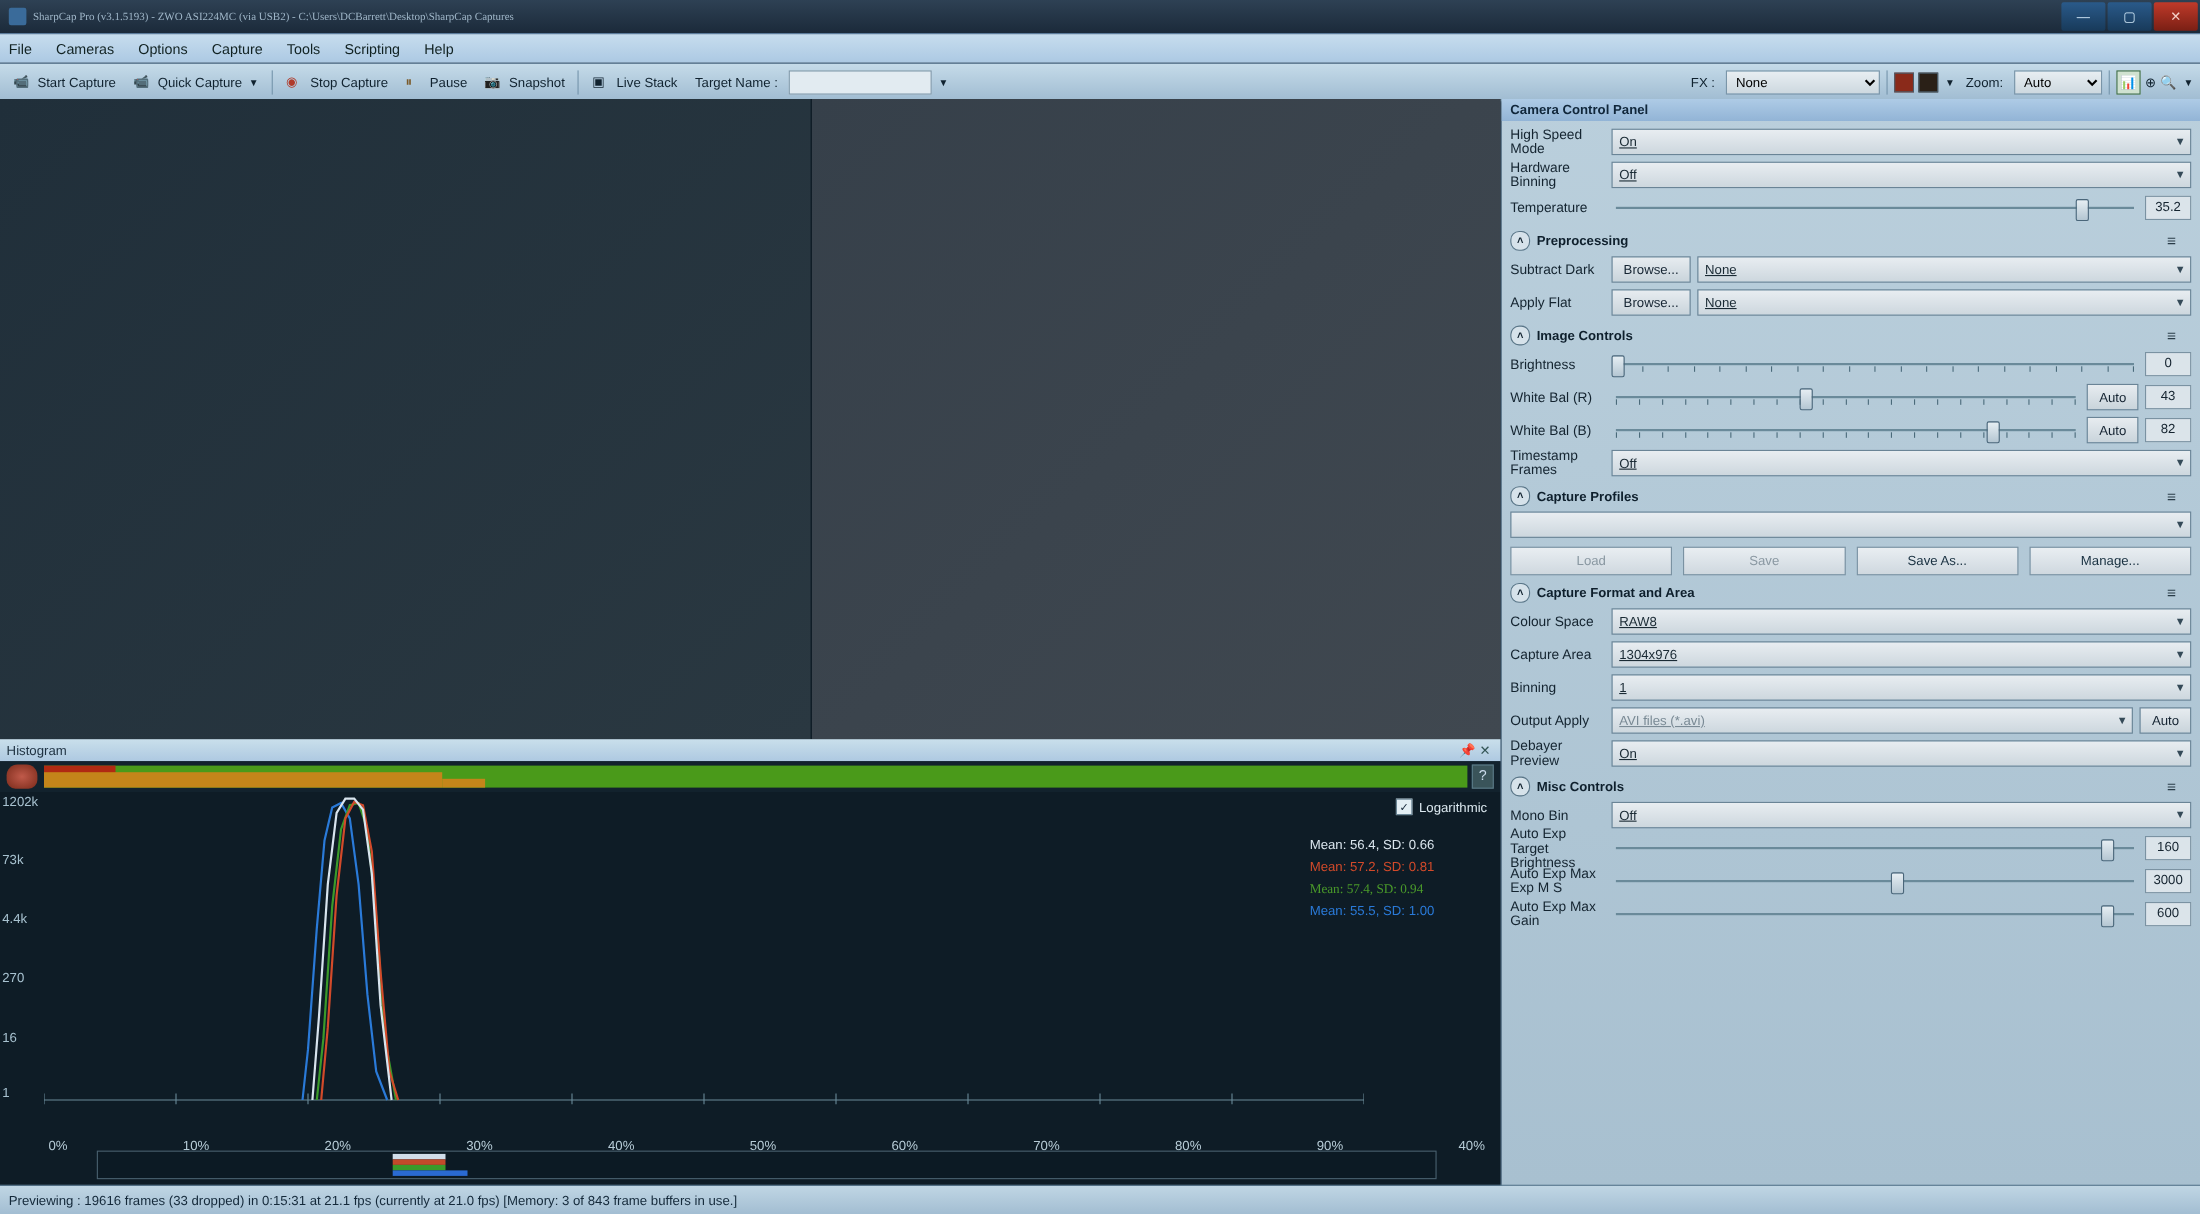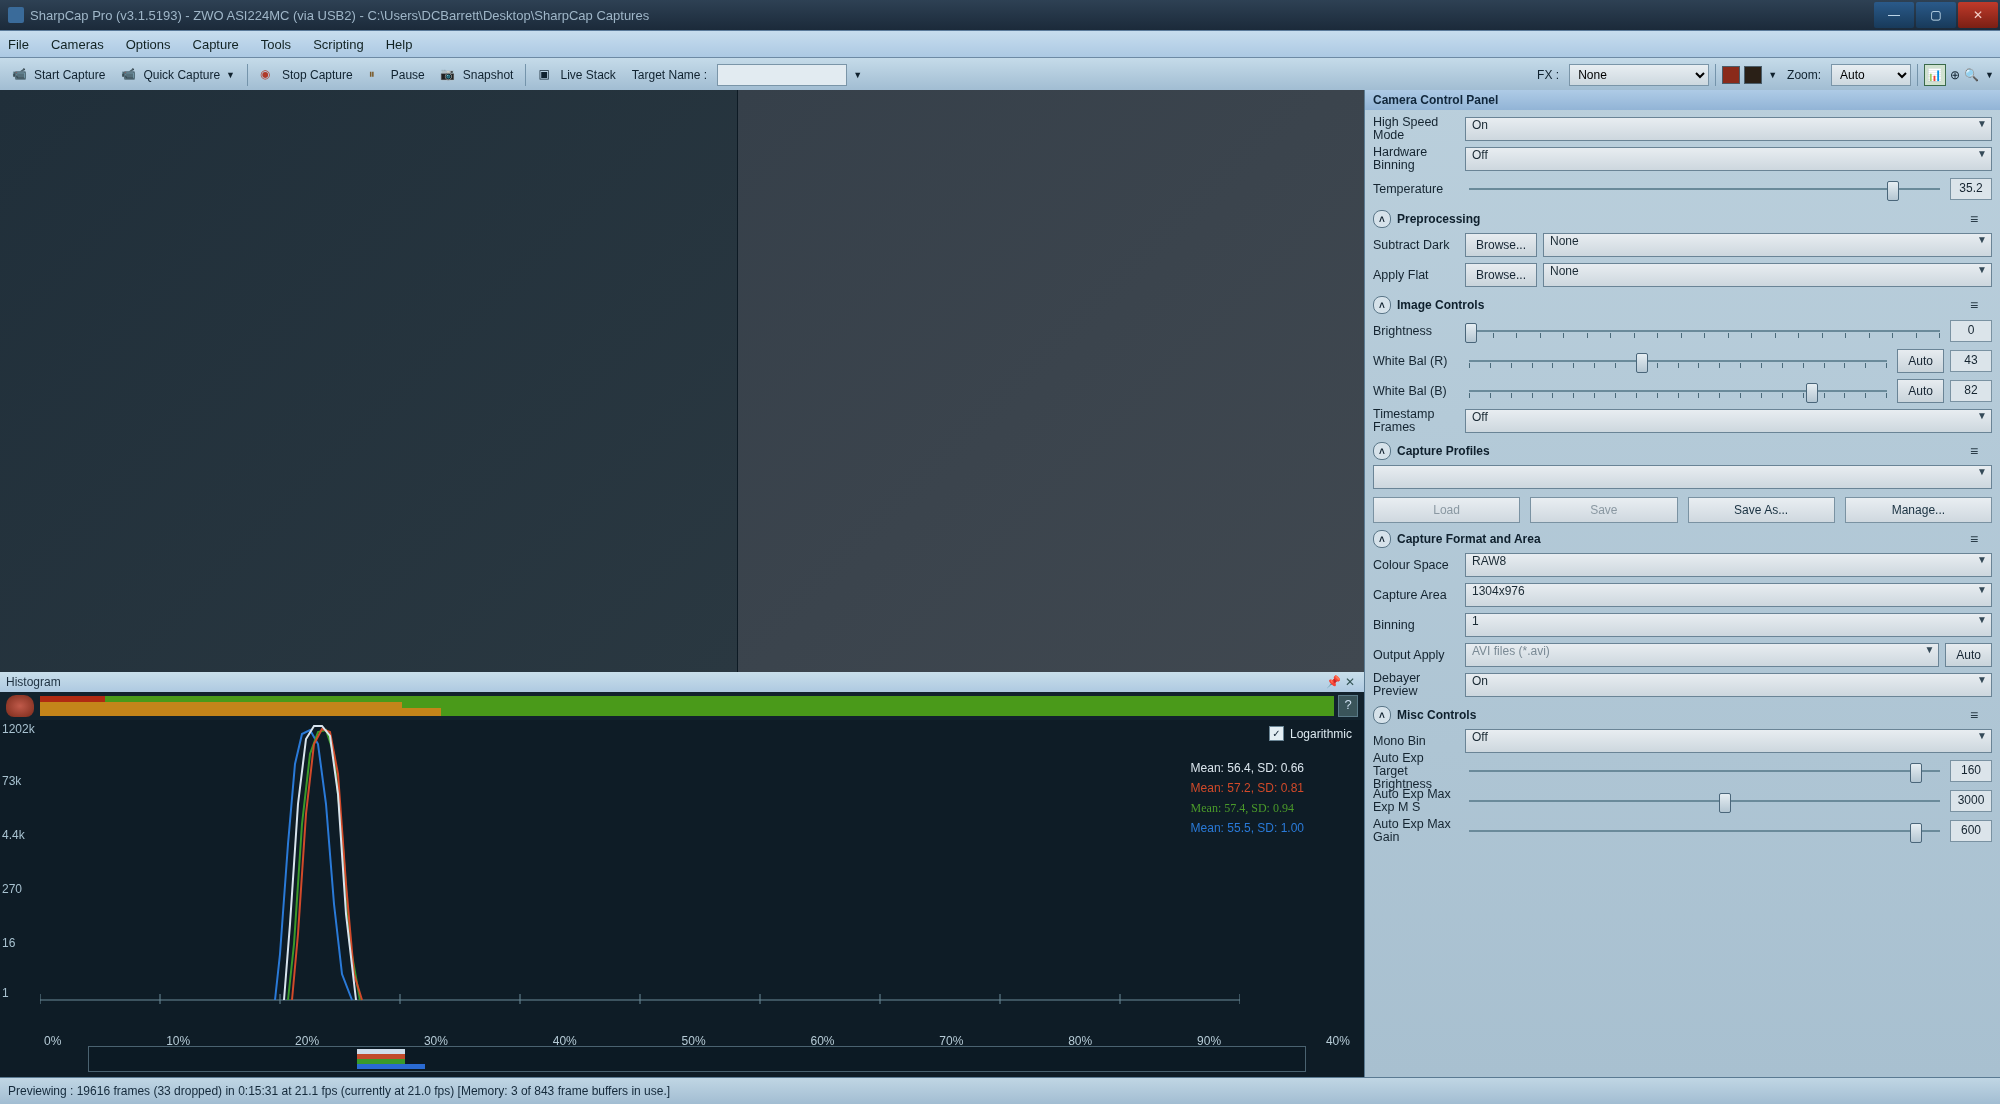--- a/index.html
+++ b/index.html
@@ -1,21 +1,21 @@
 <!DOCTYPE html>
 <html><head>
 <meta charset="utf-8">
 <style>
 * { margin: 0; padding: 0; box-sizling: border-box; font-family: 'Segoe UI', Tahoma, sans-serif; font-size: 12px; }
 body { background: #253547; width: 2000px; height: 1104px; overflow: hidden; user-select: none; }
 
 
 .titlebar { height: 30px; background: linear-gradient(#2e4154, #1b2a3a); display: flex; align-items: center; color: #9fb6c8; padding-left: 8px; }
 .titlebar .ticon { width: 16px; height: 16px; background: #3a6b9a; border-radius: 2px; margin-right: 6px; }
-.titlebar .title { flex: 1; font-size: 13px; }
+.titlebar .title { flex: 1; font-size: 10px; font-family: Liberation Serif, serif; }
 .titlebar .btn { width: 40px; height: 26px; display: flex; align-items: center; justify-content: center; margin-right: 2px; }
 .titlebar .btn.min, .titlebar .btn.max { background: linear-gradient(#2a5a8a, #183a5a); color: #cfe6f5; border-radius: 2px; }
 .titlebar .btn.close { background: linear-gradient(#c03a2a, #7a1f14); color: #f5d0c8; border-radius: 2px; }
 
 
 .menubar { height: 26px; background: linear-gradient(#c7ddee, #acc9e3); display: flex; align-items: center; padding: 0 8px; gap: 22px; color: #122; border-top: 1px solid #5a7a9a; }
 .menubar span { font-size: 13px; cursor: default; }
 
 
 .toolbar { height: 34px; background: linear-gradient(#c5dbe9, #9fbbd1); display: flex; align-items: center; padding: 0 6px; gap: 4px; border-top: 1px solid #6d8aa4; border-bottom: 1px solid #5a778f; color: #10222f; }
@@ -69,21 +69,21 @@
 
 .rightpanel { width: 635px; background: linear-gradient(#bacfdc, #a8c0d0); display: flex; flex-direction: column; overflow: hidden; border-left: 1px solid #5a7a92; }
 .rp-title { height: 20px; background: linear-gradient(#aecbe6, #92b4d6); padding: 0 8px; color: #10263a; font-weight: bold; font-size: 12px; display: flex; align-items: center;}
 .rp-body { flex: 1; overflow-y: auto; padding: 4px 8px; }
 .section-head { display: flex; align-items: center; height: 22px; color: #0e1f2c; font-weight: bold; font-size: 13px; margin-top: 4px; gap: 6px; }
 .section-head .chev { width: 16px; height: 16px; border: 1px solid #5a7688; border-radius: 8px; display: flex; align-items: center; justify-content: center; background: #d6e2ea; font-size: 10px; }
 .section-head .spacer { flex: 1; }
 .section-head .ham { width: 22px; letter-spacing: -1px; font-size: 14px; color: #2a3c48; }
 .row { display: flex; align-items: center; height: 30px; gap: 6px; }
 .row .lab { width: 86px; color: #142430; font-size: 12.5px; line-height: 13px; }
-.row .combo { flex: 1; height: 22px; background: linear-gradient(#e8edf1, #cdd7de); border: 1px solid #6a8496; display: flex; align-items: flex-start; padding: 0 6px; color: #1a2a34; font-size: 12px; position: relative; }
+.row .combo { flex: 1; height: 22px; background: linear-gradient(#e8edf1, #cdd7de); border: 1px solid #6a8496; display: flex; align-items: center; padding: 0 6px; color: #1a2a34; font-size: 12px; position: relative; text-decoration: underline; }
 .row .combo .arr { position: absolute; right: 4px; font-size: 10px; color: #354a58; }
 .row .btn { height: 22px; padding: 0 10px; background: linear-gradient(#e7ecf0, #c9d4db); border: 1px solid #6a8496; color: #152432; font-size: 12px; display: flex; align-items: center; }
 .row .slider { flex: 1; height: 22px; position: relative; }
 .row .slider .track { position: absolute; left: 4px; right: 4px; top: 10px; height: 2px; background: #6a8a9a; }
 .row .slider .ticks { position: absolute; left: 4px; right: 4px; top: 13px; height: 6px; display: flex; justify-content: space-between; }
 .row .slider .ticks span { width: 1px; height: 5px; background: #4a6a7a; }
 .row .slider .thumb { position: absolute; top: 3px; width: 10px; height: 18px; background: linear-gradient(#e6eef3, #b4c6d2); border: 1px solid #4a667a; border-radius: 2px; }
 .row .val { width: 40px; height: 20px; background: #dbe4ea; border: 1px solid #7a92a2; text-align: center; color: #152430; font-size: 12px; line-height: 19px; }
 .btnrow { display: flex; gap: 10px; height: 28px; align-items: center; margin-top: 4px; }
 .btnrow .btn { flex: 1; height: 24px; background: linear-gradient(#e9eef2, #cfd8df); border: 1px solid #7a92a2; color: #183040; font-size: 12px; display: flex; align-items: center; justify-content: center; }

